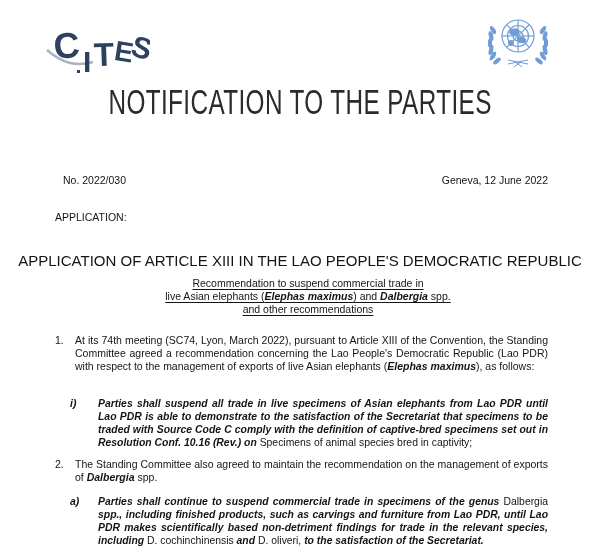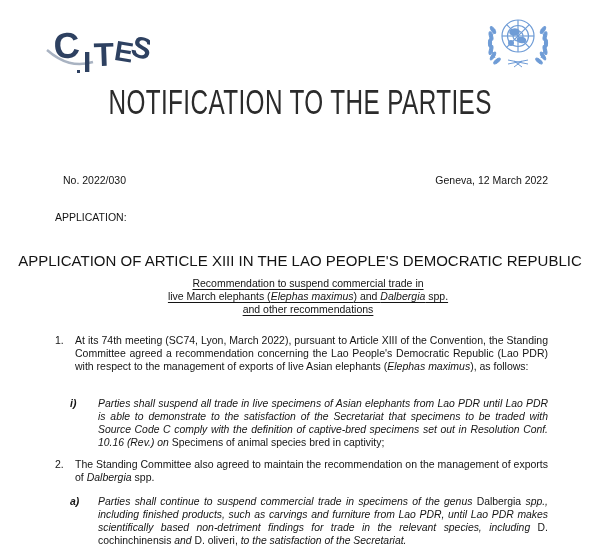--- a/index.html
+++ b/index.html
@@ -40,21 +40,21 @@
   .para { position:absolute; left:55px; width:493px; display:flex;
           font-size:10.5px; line-height:13px; }
   .para .pnum { flex:none; width:20px; }
   .para .ptext { flex:1; text-align:justify; }
   .sub { position:absolute; left:70px; width:478px; display:flex;
          font-size:10.4px; line-height:13px; }
   .sub .pmark { flex:none; width:28px; font-weight:bold; font-style:italic; }
   .sub .ptext { flex:1; text-align:justify; }
   
   .seg-r  { font-weight:normal; font-style:normal; }
-  .seg-bi { font-weight:normal;   font-style:italic; }
+  .seg-bi { font-weight:bold;   font-style:italic; }
   svg text { font-family:"Liberation Sans", sans-serif; }
 </style>
 </head>
 <body>
 
 <div class="page">
 
   <svg class="cites-logo" viewBox="0 0 104 58" aria-hidden="true">
     <path d="M1 30 C 16 43, 30 47, 47 42" fill="none" stroke="#a9b3c2" stroke-width="2.4"></path>
     <text x="8" y="38" font-size="36" font-weight="bold" fill="#2e4161" transform="rotate(-4 20 30)">C</text>
@@ -101,30 +101,30 @@
       <line x1="45" y1="54" x2="25" y2="50"></line>
     </g>
   </svg>
 
   <div class="title">
     <span>NOTIFICATION TO THE PARTIES</span>
   </div>
 
   <div class="meta">
     <span>No. 2022/030</span>
-    <span>Geneva, 12 March 2022</span>
+    <span>Geneva, 12 June 2022</span>
   </div>
 
   <div class="concerning">APPLICATION:</div>
 
   <div class="subject">APPLICATION OF ARTICLE XIII IN THE LAO PEOPLE'S DEMOCRATIC REPUBLIC</div>
 
   <div class="rec-heading">
     <div class="hline"><span class="seg-r">Recommendation to suspend commercial trade in</span></div>
-    <div class="hline"><span class="seg-r">live March elephants (</span><span class="seg-bi">Elephas maximus</span><span class="seg-r">) and </span><span class="seg-bi">Dalbergia</span><span class="seg-r"> spp.</span></div>
+    <div class="hline"><span class="seg-r">live Asian elephants (</span><span class="seg-bi">Elephas maximus</span><span class="seg-r">) and </span><span class="seg-bi">Dalbergia</span><span class="seg-r"> spp.</span></div>
     <div class="hline"><span class="seg-r">and other recommendations</span></div>
   </div>
 
   <div class="para" style="top:334px">
     <span class="pnum">1.</span>
     <div class="ptext"><span class="seg-r">At its 74th meeting (SC74, Lyon, March 2022), pursuant to Article XIII of the Convention, the Standing Committee agreed a recommendation concerning the Lao People's Democratic Republic (Lao PDR) with respect to the management of exports of live Asian elephants (</span><span class="seg-bi">Elephas maximus</span><span class="seg-r">), as follows:</span></div>
   </div>
 
   <div class="sub" style="top:397px">
     <span class="pmark">i)</span>

